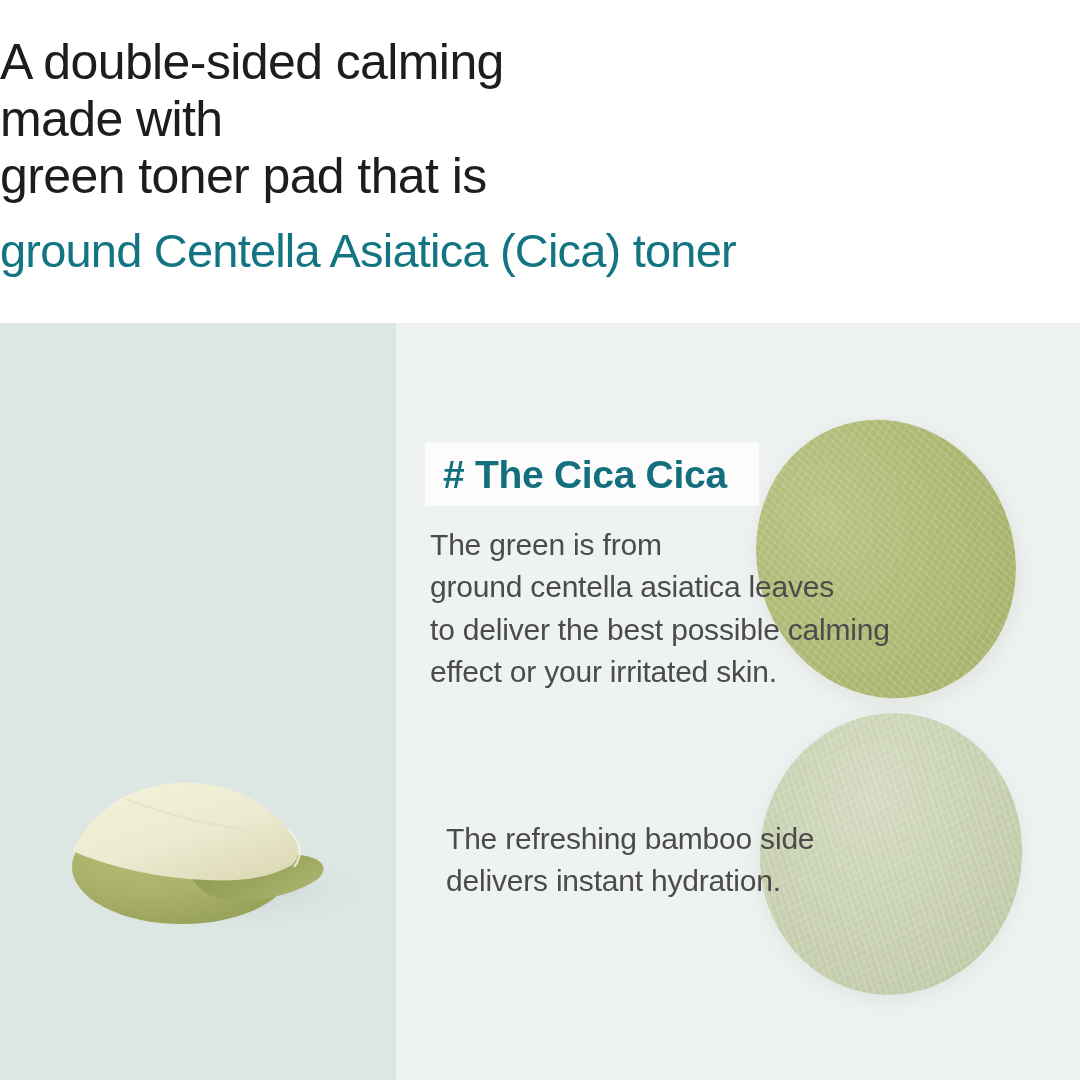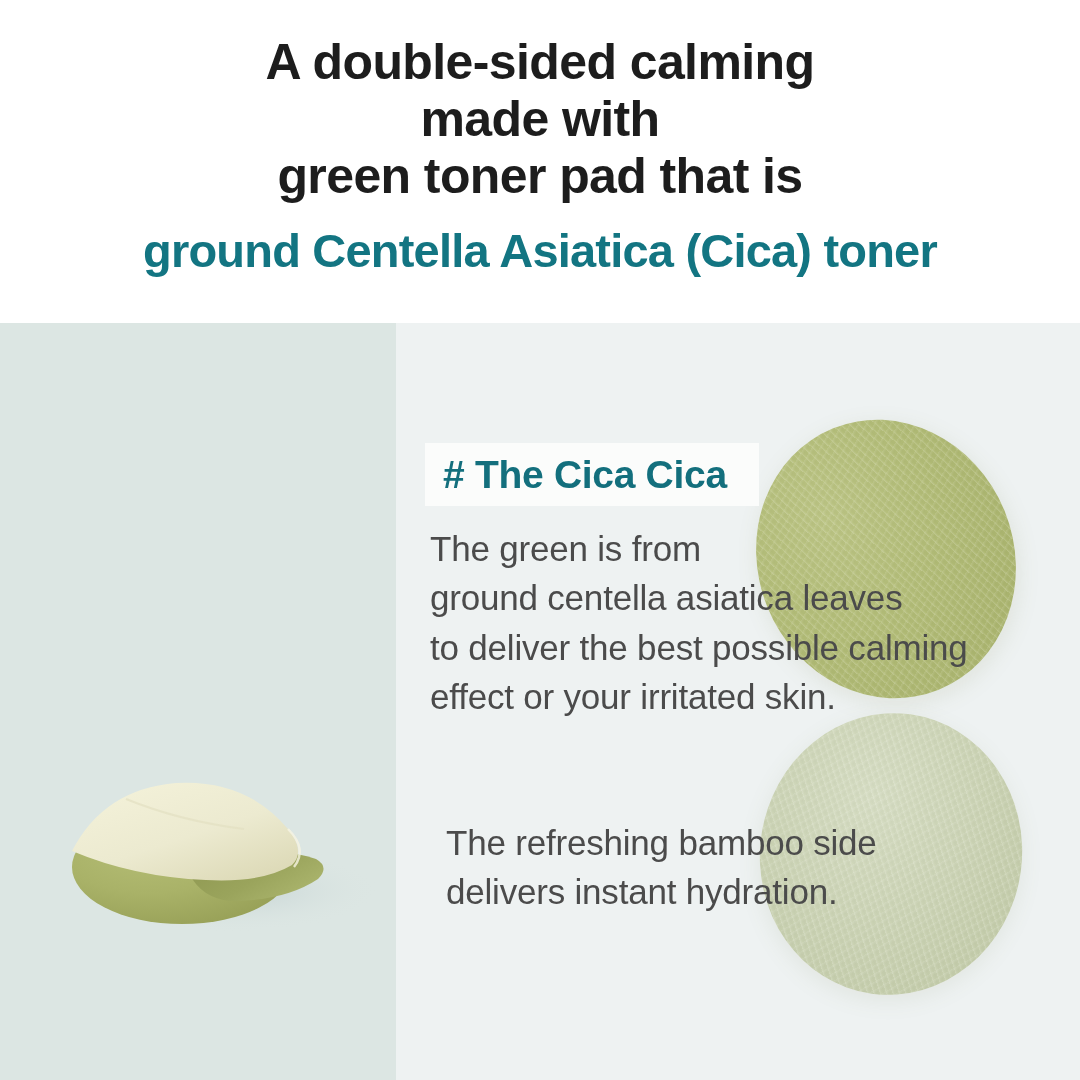--- a/index.html
+++ b/index.html
@@ -21,22 +21,22 @@
     position: absolute;
     left: 0;
     top: 0;
     width: 1080px;
     height: 323px;
     background: #ffffff;
     box-sizing: border-box;
     padding-top: 34px;
   }
   .head-line {
-    text-align: center;
-    font-weight: 700;
+    text-align: left;
+    font-weight: 400;
     letter-spacing: -0.6px;
     line-height: 1.14;
   }
   .head-dark {
     color: #1d1d1d;
     font-size: 50px;
   }
   .head-accent {
     color: #137582;
     font-size: 47px;
@@ -146,21 +146,21 @@
   #badge-bamboo {
     left: 425px;
     top: 736px;
     width: 421px;
     height: 64px;
   }
 
   .body-copy {
     position: absolute;
     color: #4b4b4b;
-    font-size: 35px;
+    font-size: 30px;
     line-height: 1.41;
     letter-spacing: -0.2px;
     white-space: pre-line;
   }
   #copy-cica {
     left: 430px;
     top: 524px;
     width: 560px;
   }
   #copy-bamboo {

